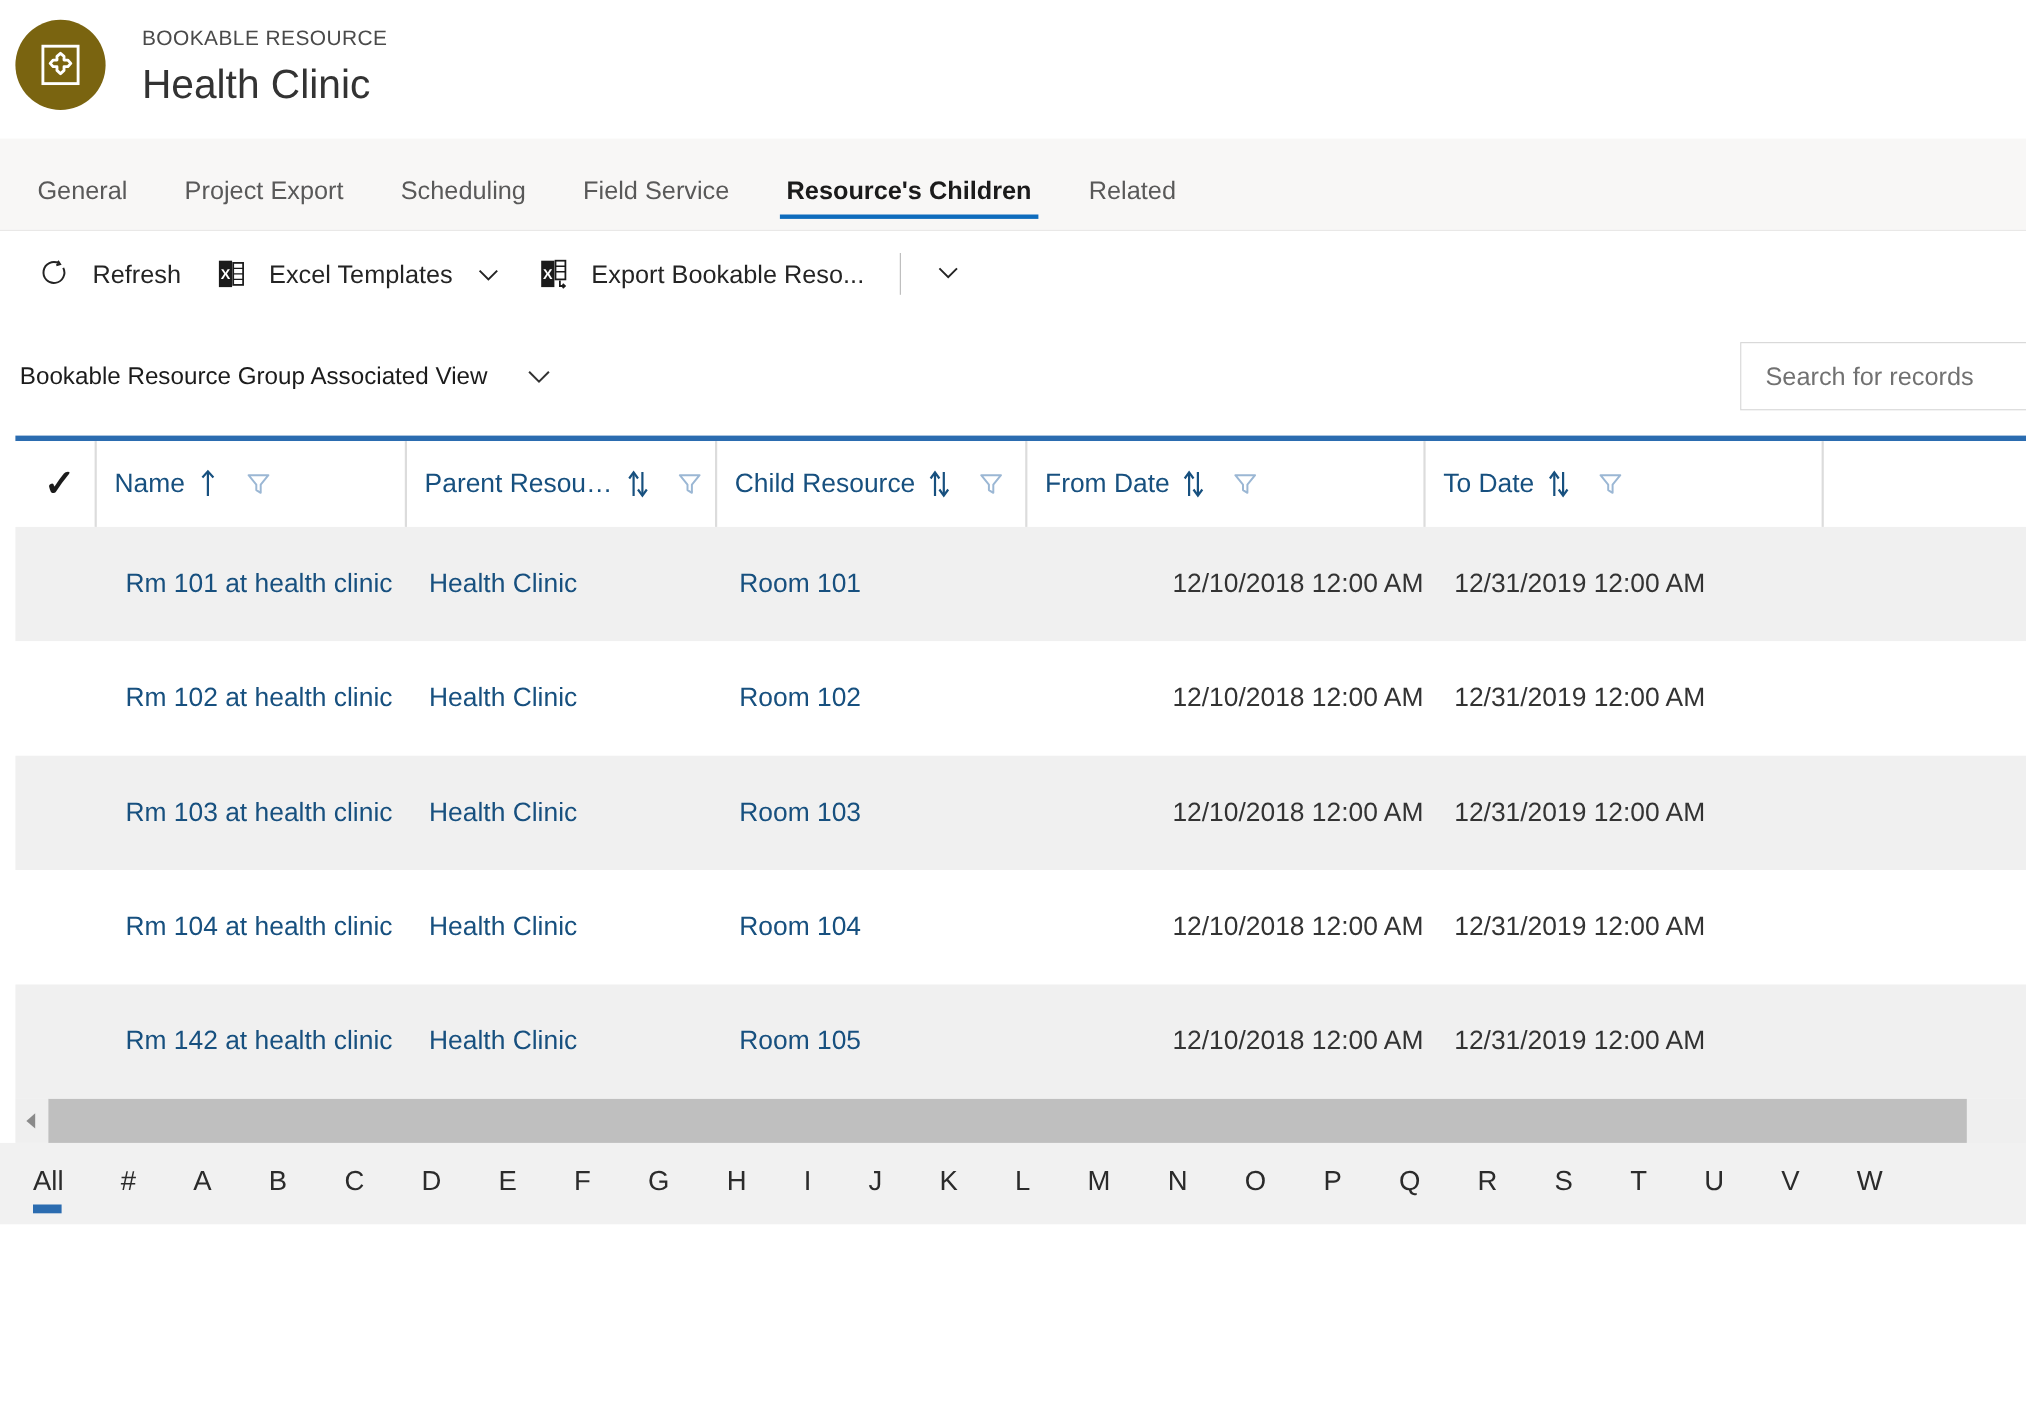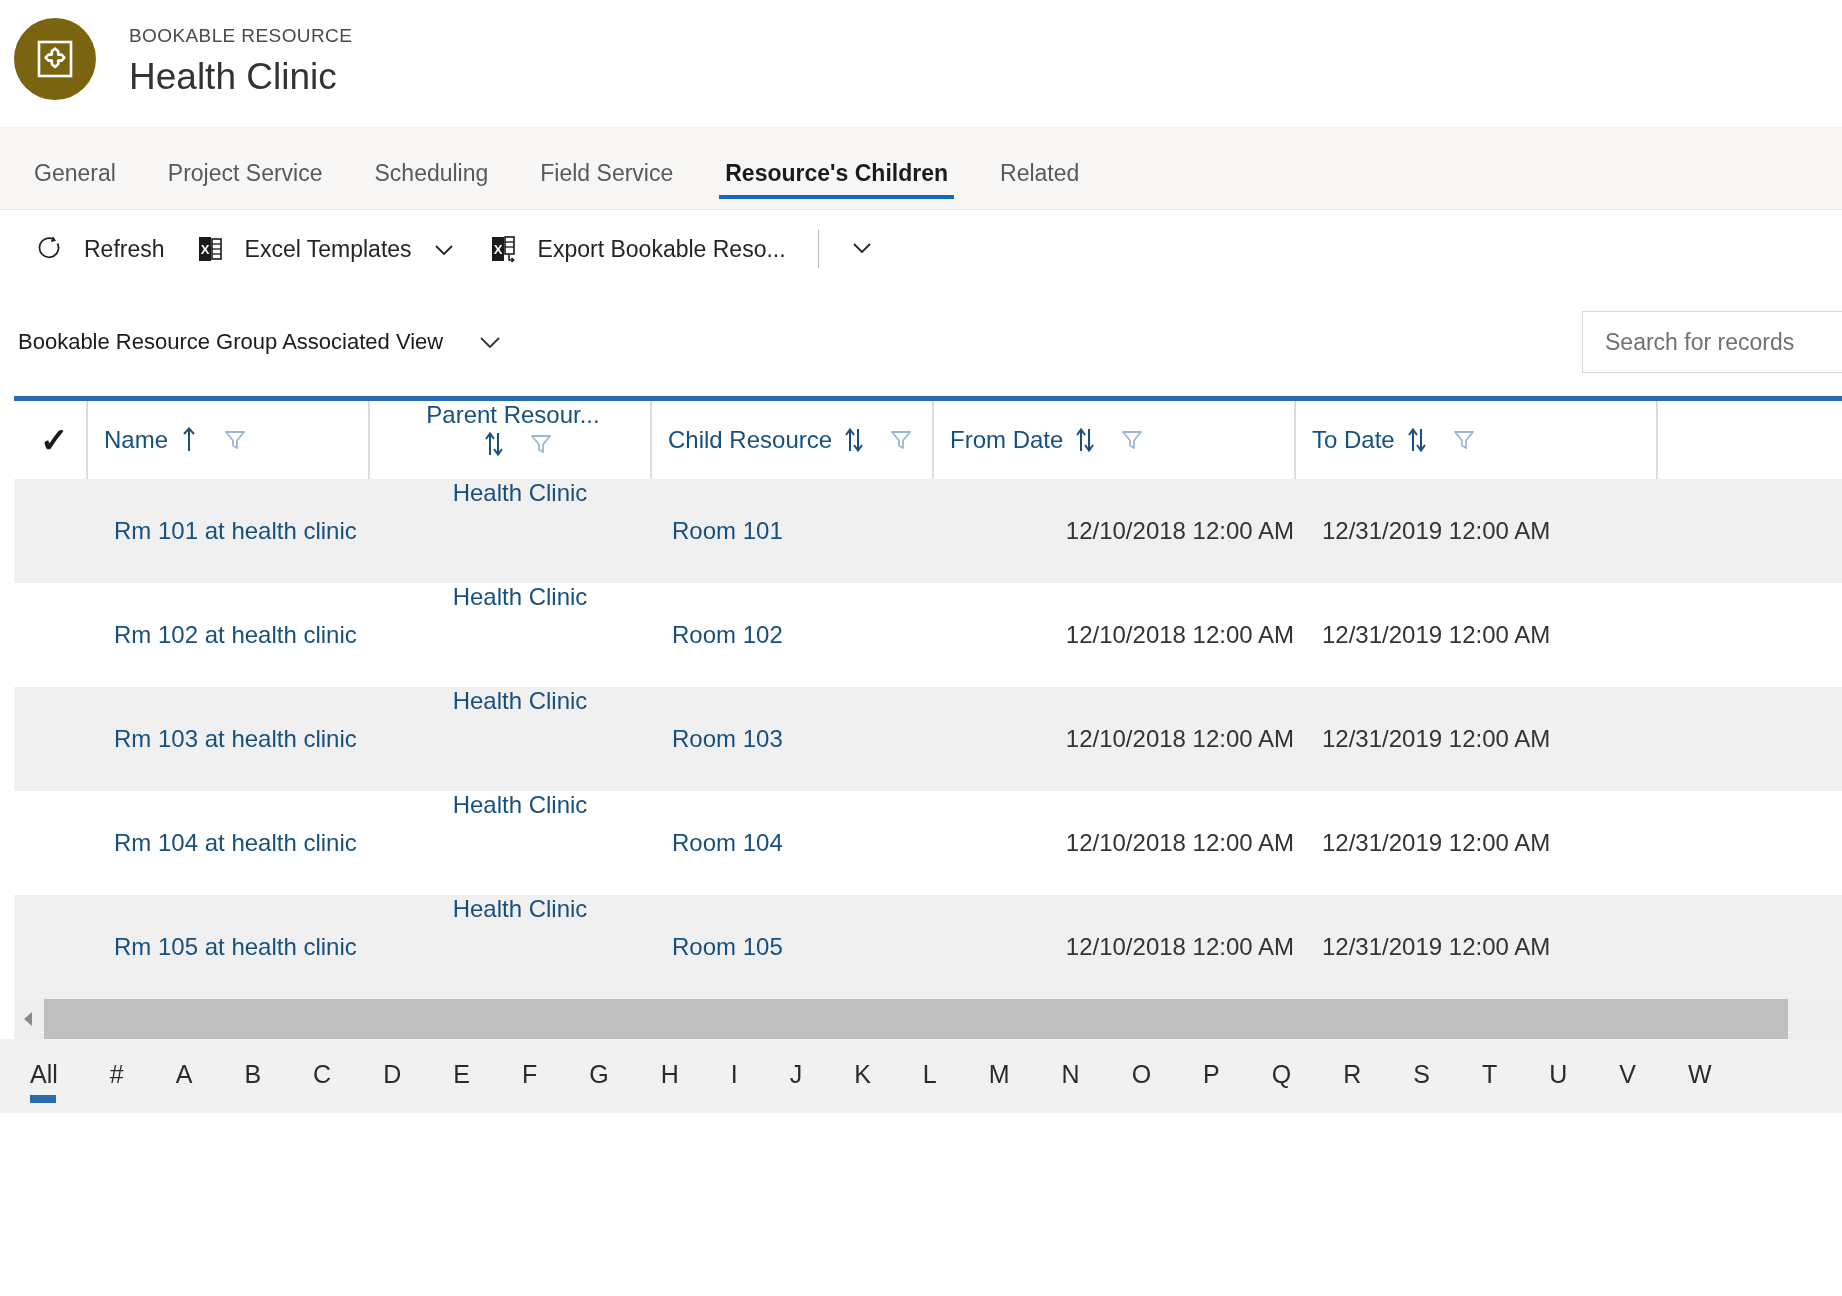--- a/index.html
+++ b/index.html
@@ -211,21 +211,21 @@
     display: flex;
     align-items: center;
     height: 100%;
     box-sizing: border-box;
     padding-left: 16px;
     flex: 0 0 auto;
     overflow: hidden;
   }
   .col-check   { width: 72px; padding-left: 26px; }
   .col-name    { width: 282px; }
-  .col-parent  { width: 282px; flex-direction: column; }
+  .col-parent  { width: 282px; }
   .col-child   { width: 282px; }
   .col-from    { width: 362px; }
   .col-to      { width: 362px; }
   .col-tail    { width: 140px; }
 
   .grid-header .cell {
     border-left: 2px solid #dcdcdc;
     justify-content: flex-start;
     padding-right: 10px;
   }
@@ -345,21 +345,21 @@
     </svg>
   </div>
   <div class="header-text">
     <div class="entity-type">BOOKABLE RESOURCE</div>
     <div class="record-title">Health Clinic</div>
   </div>
 </div>
 
 <div class="tab-strip">
   <div class="tab">General</div>
-  <div class="tab">Project Service</div>
+  <div class="tab">Project Export</div>
   <div class="tab">Scheduling</div>
   <div class="tab">Field Service</div>
   <div class="tab selected">Resource's Children</div>
   <div class="tab">Related</div>
 </div>
 
 <div class="command-bar">
 
 
   <div class="cmd">
@@ -616,21 +616,21 @@
         </div>
         <div class="cell col-to">
           <span class="text-cell">12/31/2019 12:00 AM</span>
         </div>
         <div class="cell col-tail"></div>
       </div>
 
       <div class="grid-row alt">
         <div class="cell col-check"></div>
         <div class="cell col-name">
-          <span class="link-cell">Rm 105 at health clinic</span>
+          <span class="link-cell">Rm 142 at health clinic</span>
         </div>
         <div class="cell col-parent">
           <span class="link-cell">Health Clinic</span>
         </div>
         <div class="cell col-child">
           <span class="link-cell">Room 105</span>
         </div>
         <div class="cell col-from">
           <span class="text-cell">12/10/2018 12:00 AM</span>
         </div>

